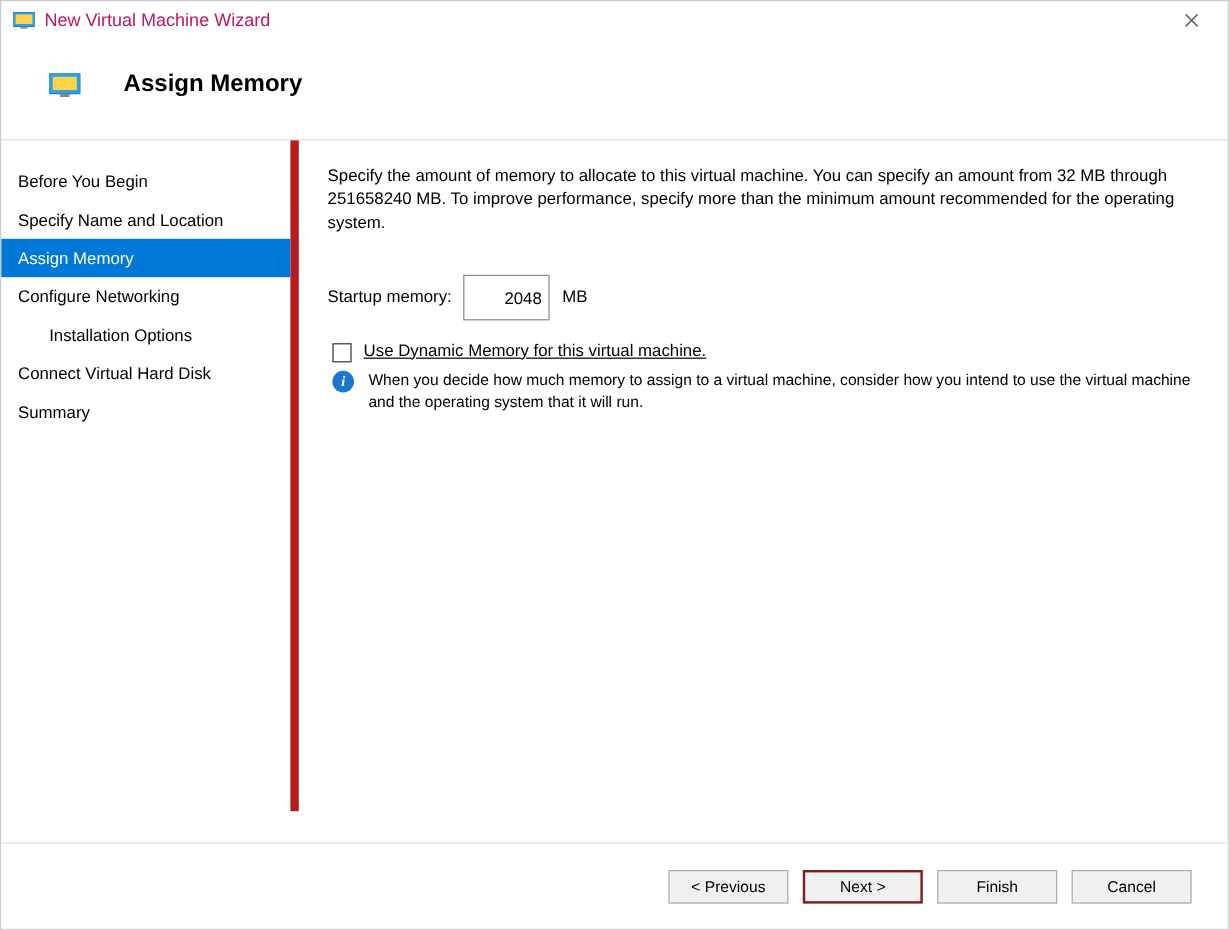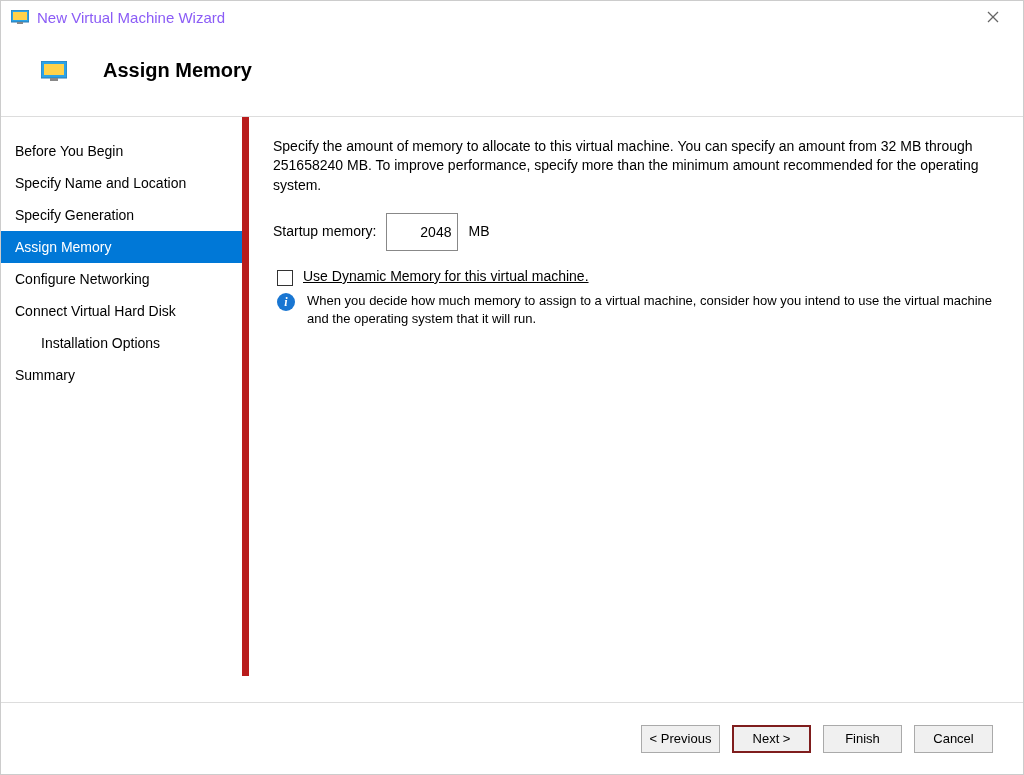--- a/index.html
+++ b/index.html
@@ -15,21 +15,21 @@
       height: 775px;
       overflow: hidden;
       border: 1px solid #ccc;
       position: relative;
     }
     .titlebar {
       display: flex;
       align-items: center;
       padding: 4px 10px;
       height: 32px;
-      color: #8b5cf6;
+      color: #be185d;
       font-size: 15px;
     }
     .titlebar-icon {
       width: 18px;
       height: 16px;
       margin-right: 8px;
       display: inline-flex;
       align-items: center;
       justify-content: center;
     }
@@ -87,21 +87,21 @@
       color: #fff;
     }
     .content {
       flex: 1;
       padding: 20px 28px 20px 24px;
       font-size: 14px;
       line-height: 1.38;
       color: #000;
     }
     .description {
-      margin-bottom: 18px;
+      margin-bottom: 34px;
     }
     .form-row {
       display: flex;
       align-items: center;
       gap: 10px;
       margin-bottom: 16px;
     }
     .form-label {
       font-size: 14px;
       text-align: right;
@@ -164,21 +164,21 @@
       height: 72px;
       border-top: 1px solid #ddd;
       display: flex;
       align-items: center;
       justify-content: flex-end;
       gap: 12px;
       padding-right: 30px;
       background: #fff;
     }
     .btn {
-      width: 79px;
+      width: 100px;
       height: 28px;
       border: 1px solid #aaa;
       background: #f0f0f0;
       font-family: inherit;
       font-size: 13px;
       cursor: pointer;
       display: inline-flex;
       align-items: center;
       justify-content: center;
     }
@@ -215,25 +215,24 @@
       <rect x="9" y="17" width="8" height="3" fill="#888"></rect>
     </svg>
   </span>
   <div class="header-title">Assign Memory</div>
 </div>
 
 <div class="body-area">
   <div class="sidebar" id="sidebar">
       <div class="sidebar-item">Before You Begin</div>
       <div class="sidebar-item">Specify Name and Location</div>
-      <div class="sidebar-item">Specify Generation</div>
       <div class="sidebar-item selected">Assign Memory</div>
       <div class="sidebar-item">Configure Networking</div>
+      <div class="sidebar-item indent">Installation Options</div>
       <div class="sidebar-item">Connect Virtual Hard Disk</div>
-      <div class="sidebar-item indent">Installation Options</div>
       <div class="sidebar-item">Summary</div>
     </div>
 
   <div class="content">
     <div class="description">Specify the amount of memory to allocate to this virtual machine. You can specify an amount from 32 MB through 251658240 MB. To improve performance, specify more than the minimum amount recommended for the operating system.</div>
 
     <div class="form-row">
       <span class="form-label">Startup memory:</span>
       <input class="memory-input" value="2048" style="">
       <span>MB</span>

